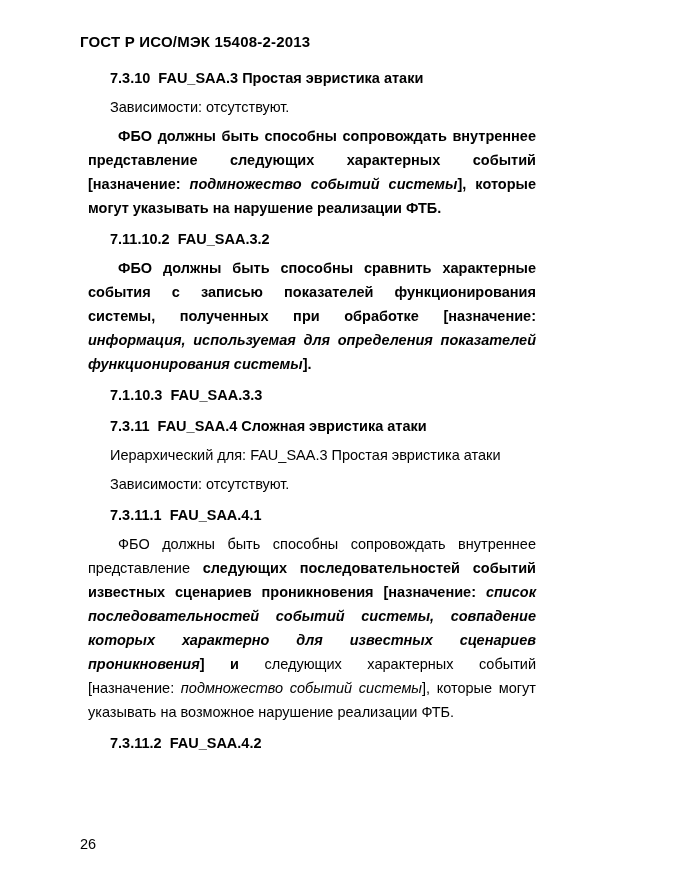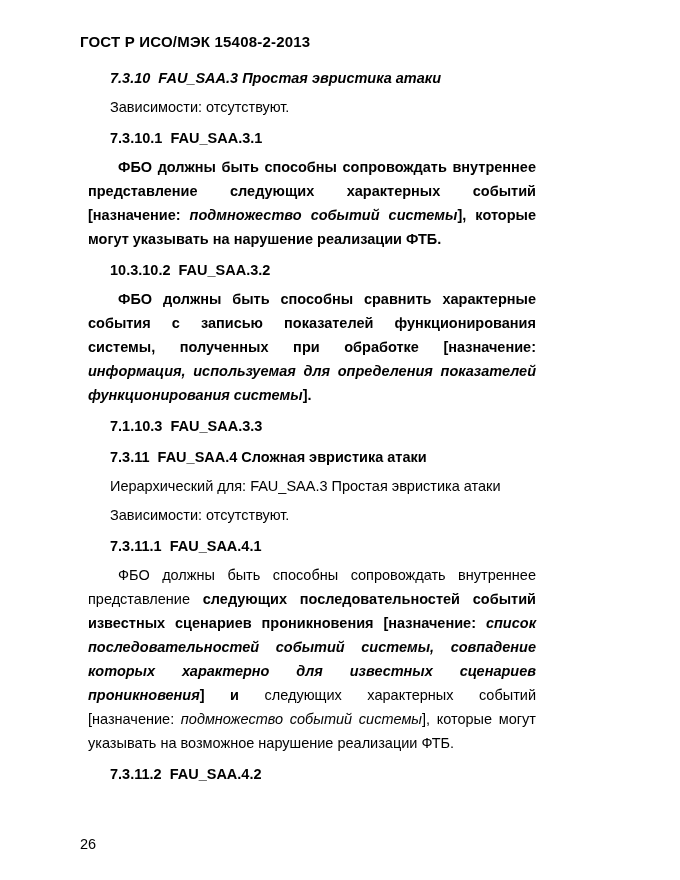--- a/index.html
+++ b/index.html
@@ -25,21 +25,21 @@
     font-weight: bold;
     font-size: 15px;
     letter-spacing: 0.2px;
     white-space: pre-wrap;
   }
   .h {
     font-weight: bold;
     margin: 7px 0 0 30px;
     white-space: pre-wrap;
   }
-  .h.first { margin-top: 12px; font-style: italic; }
+  .h.first { margin-top: 12px; }
   .line {
     margin: 5px 0 0 30px;
   }
   .para {
     margin: 5px 0 0 8px;
     text-indent: 30px;
     text-align: justify;
   }
   .s-regular { font-weight: normal; font-style: normal; }
   .s-bold { font-weight: bold; font-style: normal; }
@@ -56,24 +56,23 @@
 </head>
 <body>
 
 <div class="page">
 
   <p class="doc-header">ГОСТ Р ИСО/МЭК 15408-2-2013</p>
 
   <p class="h first">7.3.10  FAU_SAA.3 Простая эвристика атаки</p>
   <p class="line">Зависимости: отсутствуют.</p>
 
-  <p class="h">7.3.10.1  FAU_SAA.3.1</p>
   <p class="para"><span class="s-bold">ФБО должны быть способны сопровождать внутреннее представление следующих характерных событий [назначение: </span><span class="s-bold-italic">подмножество событий системы</span><span class="s-bold">], которые могут указывать на нарушение реализации ФТБ.</span></p>
 
-  <p class="h">10.3.10.2  FAU_SAA.3.2</p>
+  <p class="h">7.11.10.2  FAU_SAA.3.2</p>
   <p class="para"><span class="s-bold">ФБО должны быть способны сравнить характерные события с записью показателей функционирования системы, полученных при обработке [назначение: </span><span class="s-bold-italic">информация, используемая для определения показателей функционирования системы</span><span class="s-bold">].</span></p>
 
   <p class="h">7.1.10.3  FAU_SAA.3.3</p>
 
   <p class="h">7.3.11  FAU_SAA.4 Сложная эвристика атаки</p>
   <p class="line">Иерархический для: FAU_SAA.3 Простая эвристика атаки</p>
   <p class="line">Зависимости: отсутствуют.</p>
 
   <p class="h">7.3.11.1  FAU_SAA.4.1</p>
   <p class="para"><span class="s-regular">ФБО должны быть способны сопровождать внутреннее представление </span><span class="s-bold">следующих последовательностей событий известных сценариев проникновения [назначение: </span><span class="s-bold-italic">список последовательностей событий системы, совпадение которых характерно для известных сценариев проникновения</span><span class="s-bold">] и </span><span class="s-regular">следующих характерных событий [назначение: </span><span class="s-italic">подмножество событий системы</span><span class="s-regular">], которые могут указывать на возможное нарушение реализации ФТБ.</span></p>

